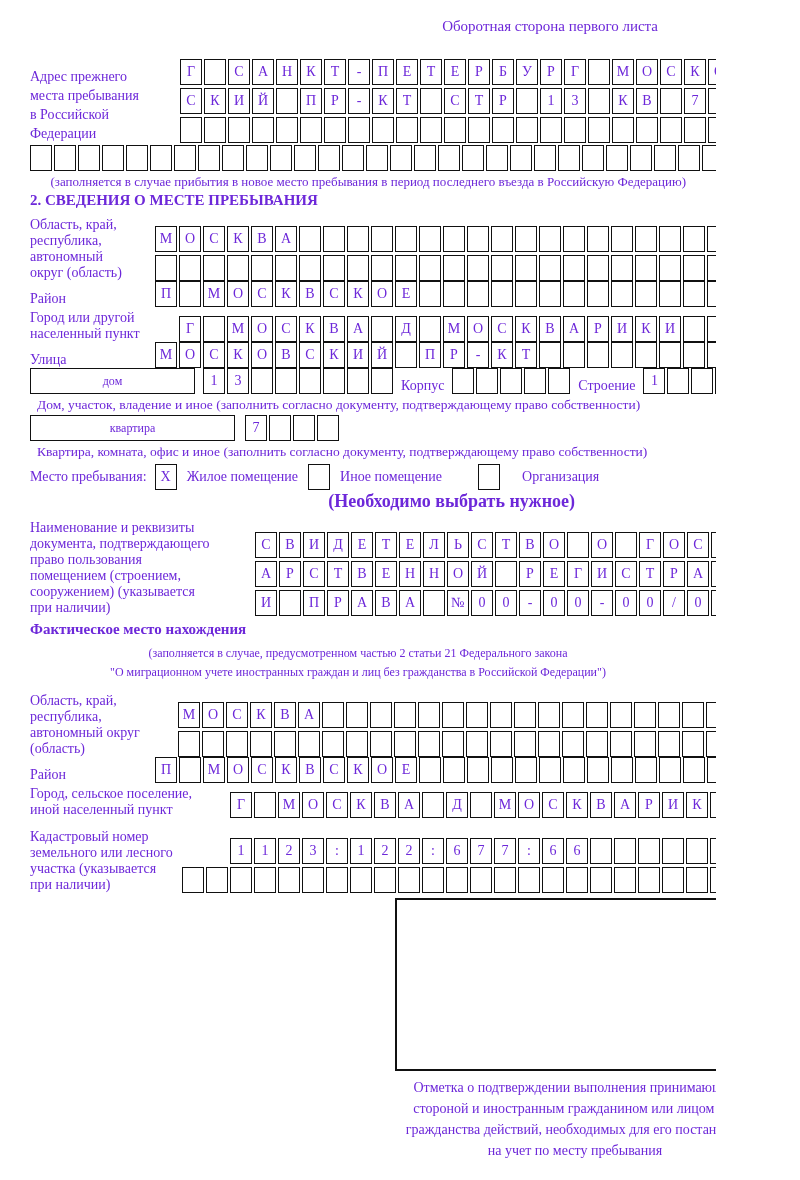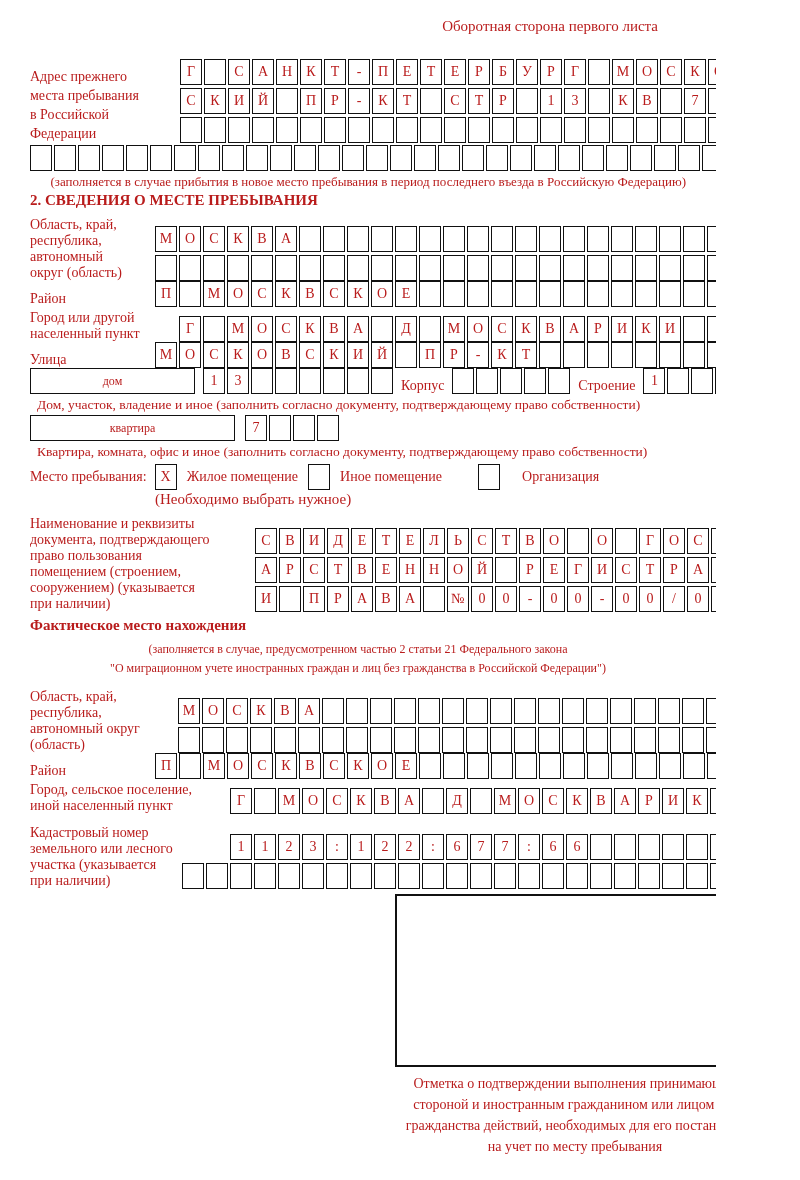--- a/index.html
+++ b/index.html
@@ -1,19 +1,19 @@
 <!DOCTYPE html>
 <html lang="ru"><head>
 <meta charset="utf-8">
 <style>
   html,body{margin:0;padding:0;background:#fff;}
   .page{
     width:716px;height:1180px;box-sizing:border-box;
     padding:0 30px;position:relative;overflow:hidden;
-    font-family:"Liberation Serif","DejaVu Serif",serif;color:#b91c1c;background:#fff;
+    font-family:"Liberation Serif","DejaVu Serif",serif;color:#6d28d9;background:#fff;
   }
   .back-note{margin-top:18px;text-align:right;padding-right:28px;font-size:15px;}
   
   .cellrow{display:flex;gap:2px;}
   .cell{
     box-sizing:border-box;flex:none;width:22px;height:26px;
     border:1.7px solid #111;display:flex;align-items:center;justify-content:center;
     font-size:14px;line-height:1;background:#fff;
   }
   .grids{display:flex;flex-direction:column;gap:3px;}
@@ -28,21 +28,21 @@
   .sec-title{margin-top:2px;margin-bottom:5px;}
   .wide-box{
     box-sizing:border-box;border:1.7px solid #111;height:26px;flex:none;
     display:flex;align-items:center;justify-content:center;font-size:12px;background:#fff;
   }
   .house-box{width:165px;}
   .apt-box{width:205px;}
   .inline-lbl{font-size:14px;padding-top:4px;flex:none;}
   .gap8{margin-left:8px}.gap10{margin-left:10px}.gap22{margin-left:22px}.gap36{margin-left:36px}
   .stay-row{display:flex;align-items:flex-start;margin-top:4px;}
-  .choose-note{width:420px;margin-left:125px;text-align:left;font-size:15px;margin-top:1px;}
+  .choose-note{width:420px;margin-left:125px;text-align:right;font-size:18px;margin-top:1px;font-weight:bold;}
   .fact-note{font-size:12px;text-align:center;line-height:19px;white-space:pre-line;margin-top:6px;}
   .stamp-box{
     box-sizing:border-box;margin-left:365px;margin-top:5px;
     width:357px;height:173px;border:2px solid #111;background:#fff;
   }
   .stamp-note{
     width:470px;margin-left:310px;margin-top:6px;text-align:center;
     font-size:14px;line-height:21px;white-space:pre-line;
   }
   .mt2{margin-top:2px}.mt5{margin-top:5px}

